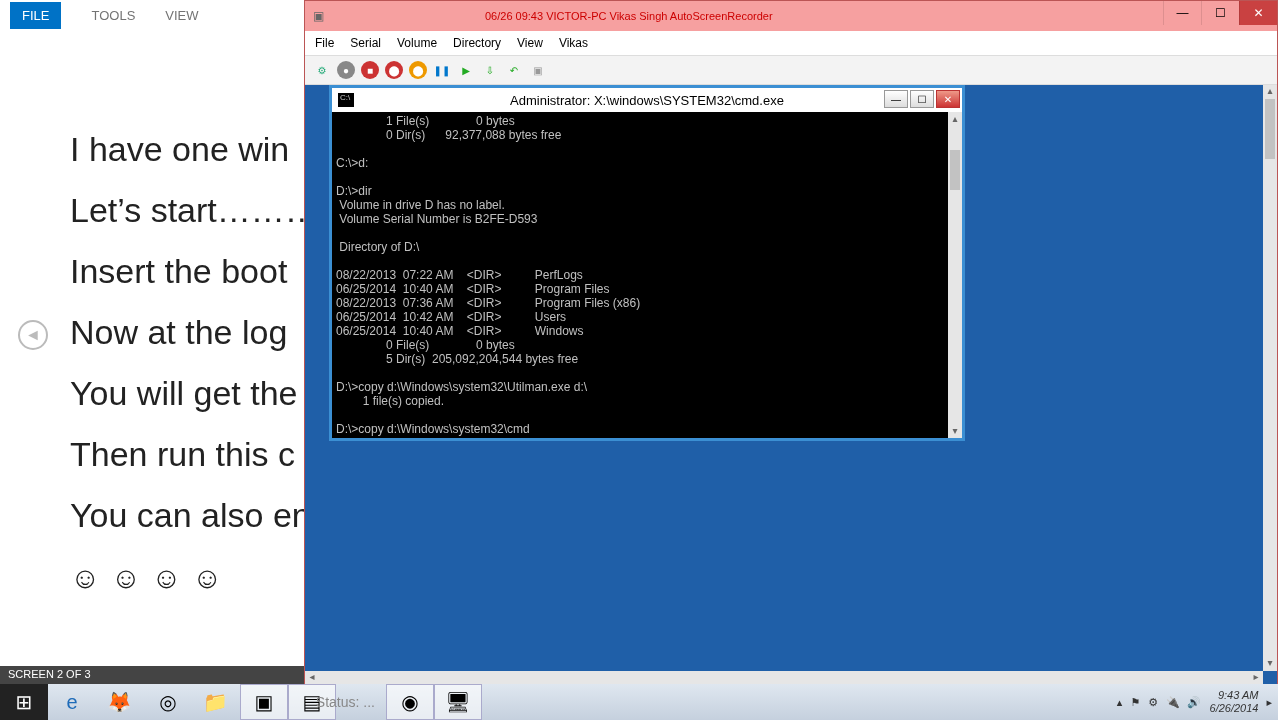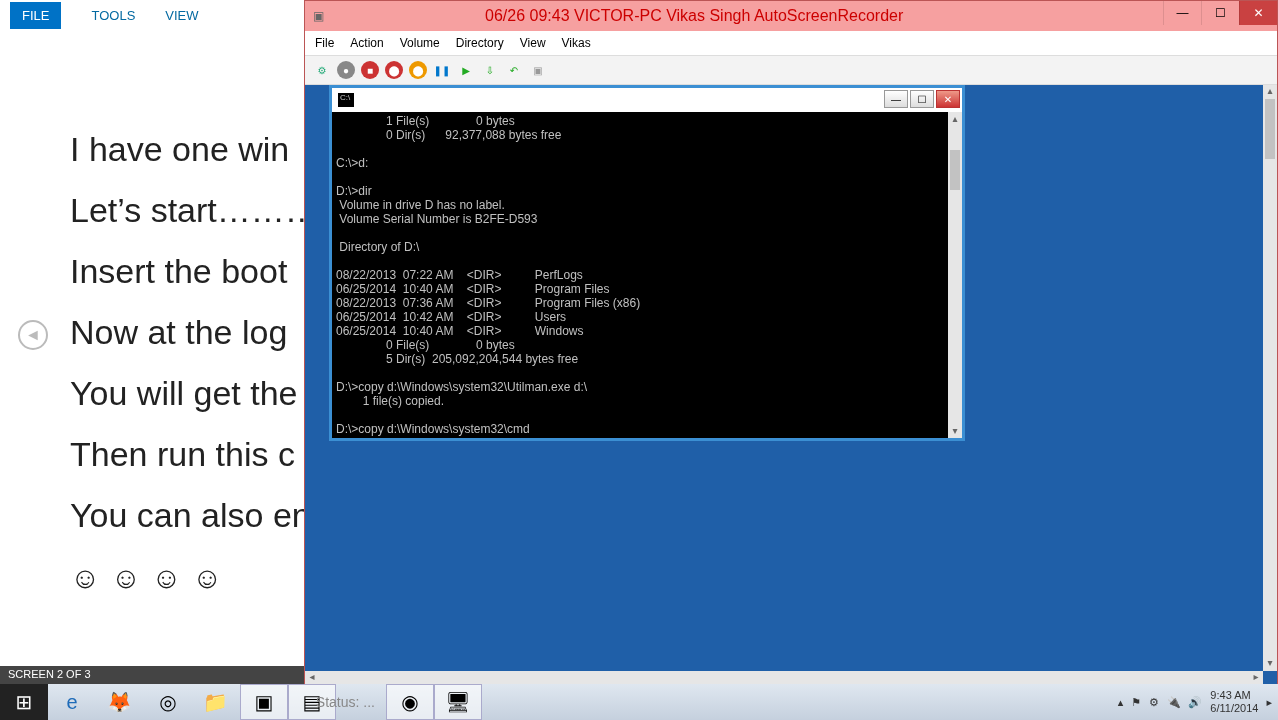--- a/index.html
+++ b/index.html
@@ -1,32 +1,32 @@
 <!DOCTYPE html>
 <html><head>
 <meta charset="utf-8">
 <style>
 * { margin:0; padding:0; box-sizing:border-box; font-family:"Segoe UI",Tahoma,sans-serif; }
 body { width:1278px; height:720px; overflow:hidden; position:relative; background:#fff; }
 
 
 #bg-app { position:absolute; inset:0; background:#fff; }
 #bg-tabs { height:30px; display:flex; align-items:center; padding-left:10px; gap:30px; font-size:13px; }
-#bg-tabs .tab { color:#0369a1; }
+#bg-tabs .tab { color:#737373; }
 #bg-tabs .tab.active { background:#0072c6; color:#fff; padding:6px 12px; }
 #bg-body { padding:100px 70px 0 70px; color:#222; }
 #bg-body p { font-size:34px; margin-bottom:22px; white-space:nowrap; }
 #nav-arrow { position:absolute; left:18px; top:320px; width:30px; height:30px; border:2px solid #bbb; border-radius:50%; display:flex; align-items:center; justify-content:center; color:#bbb; font-size:16px; }
 #bg-status { position:absolute; left:0; bottom:36px; height:18px; background:#444; color:#fff; font-size:11px; padding:2px 8px; width:100%; }
 
 
 #vm { position:absolute; left:304px; top:0; width:974px; height:686px; border:1px solid #b55; background:#fff; display:flex; flex-direction:column; }
 #vm-title { height:30px; background:#f6a0a0; display:flex; align-items:center; position:relative; }
 #vm-title .icon { margin:0 8px; color:#666; font-size:12px; }
-#vm-title .status { position:absolute; left:180px; color:#c00; font-size:16px;text-align:right; }
+#vm-title .status { position:absolute; left:180px; color:#c00; font-size:11px;text-align:right; }
 #vm-title .title { position:absolute; left:50%; transform:translateX(-50%); color:#333; font-size:14px; }
 #vm-ctrl { position:absolute; right:0; top:0; display:flex; }
 #vm-ctrl div { width:38px; height:24px; display:flex; align-items:center; justify-content:center; font-size:12px; border-left:1px solid rgba(0,0,0,.1); }
 #vm-ctrl .close { background:#c94141; color:#fff; }
 #vm-menu { height:24px; display:flex; align-items:center; gap:16px; padding:0 10px; font-size:12px; background:#fff; }
 #vm-tools { height:30px; display:flex; align-items:center; gap:6px; padding:0 8px; background:#f3f3f3; border-top:1px solid #ddd; border-bottom:1px solid #ddd; }
 #vm-tools .tb { width:18px; height:18px; border-radius:50%; display:flex; align-items:center; justify-content:center; font-size:10px; }
 #vm-client { flex:1; background:#1f5fa8; position:relative; overflow:hidden; }
 #vm-client .sb-v { position:absolute; right:0; top:0; bottom:14px; width:14px; background:#e6e6e6; }
 #vm-client .sb-v .thumb { position:absolute; left:2px; right:2px; top:14px; height:60px; background:#c2c2c2; }
@@ -44,21 +44,21 @@
 #cmd-body { background:#000; color:#c0c0c0; font-family:"Lucida Console","Consolas",monospace; font-size:12px; line-height:14px; padding:2px 4px; white-space:pre; position:relative; min-height:290px; }
 #cmd-body .sb { position:absolute; right:0; top:0; bottom:0; width:14px; background:#e6e6e6; }
 #cmd-body .sb .arr { position:absolute; left:0; width:14px; height:14px; text-align:center; font-size:10px; color:#666; }
 #cmd-body .sb .thumb { position:absolute; left:2px; right:2px; top:38px; height:40px; background:#c2c2c2; }
 
 
 #taskbar { position:absolute; left:0; right:0; bottom:0; height:36px; background:linear-gradient(#dfe7f0,#c5d0de); display:flex; align-items:center; }
 #taskbar .tbtn { width:48px; height:36px; display:flex; align-items:center; justify-content:center; font-size:20px; }
 #taskbar .tbtn.active { background:rgba(255,255,255,.6); border:1px solid #aac; }
 #tray { position:absolute; right:6px; top:0; height:36px; display:flex; align-items:center; gap:8px; font-size:11px; color:#333; }
-#tray .clock { text-align:left; line-height:13px; }
+#tray .clock { text-align:right; line-height:13px;font-style:italic; }
 .emoji-row span { font-size:30px; margin-right:10px; }
 </style>
 </head>
 <body>
 
 <div id="bg-app">
   <div id="bg-tabs">
     <span class="tab active">FILE</span>
     <span class="tab">TOOLS</span>
     <span class="tab">VIEW</span>
@@ -84,21 +84,21 @@
     <span class="icon">▣</span>
     <span class="status">06/26 09:43 VICTOR-PC  Vikas Singh  AutoScreenRecorder</span>
     <div id="vm-ctrl">
       <div>—</div>
       <div>☐</div>
       <div class="close">✕</div>
     </div>
   </div>
   <div id="vm-menu">
     <span>File</span>
-    <span>Action</span>
+    <span>Serial</span>
     <span>Volume</span>
     <span>Directory</span>
     <span>View</span>
     <span>Vikas</span>
   </div>
   <div id="vm-tools">
     <span class="tb" style="color:#2a7">⚙</span>
     <span class="tb" style="background:#888;color:#fff">●</span>
     <span class="tb" style="background:#c33;color:#fff">■</span>
     <span class="tb" style="background:#c33;color:#fff">⬤</span>
@@ -107,20 +107,21 @@
     <span class="tb" style="color:#2a2">▶</span>
     <span class="tb" style="color:#2a2">⇩</span>
     <span class="tb" style="color:#2a2">↶</span>
     <span class="tb" style="color:#999">▣</span>
   </div>
   <div id="vm-client">
 
     <div id="cmd">
       <div id="cmd-title">
         <span class="icon">C:\</span>
+        <span>Administrator: X:\windows\SYSTEM32\cmd.exe</span>
         <div id="cmd-ctrl">
           <div>—</div>
           <div>☐</div>
           <div class="close">✕</div>
         </div>
       </div>
       <div id="cmd-body"><span>               1 File(s)              0 bytes
                0 Dir(s)      92,377,088 bytes free
 
 C:\&gt;d:
@@ -170,17 +171,17 @@
   <div class="tbtn active" style="margin-left:50px">◉</div>
   <div class="tbtn active">🖥</div>
   <div id="tray">
     <span>▴</span>
     <span>⚑</span>
     <span>⚙</span>
     <span>🔌</span>
     <span>🔊</span>
     <div class="clock">
       <div>9:43 AM</div>
-        <div>6/11/2014</div>
+        <div>6/26/2014</div>
     </div>
     <span>▸</span>
   </div>
 </div>
 
 </body></html>

